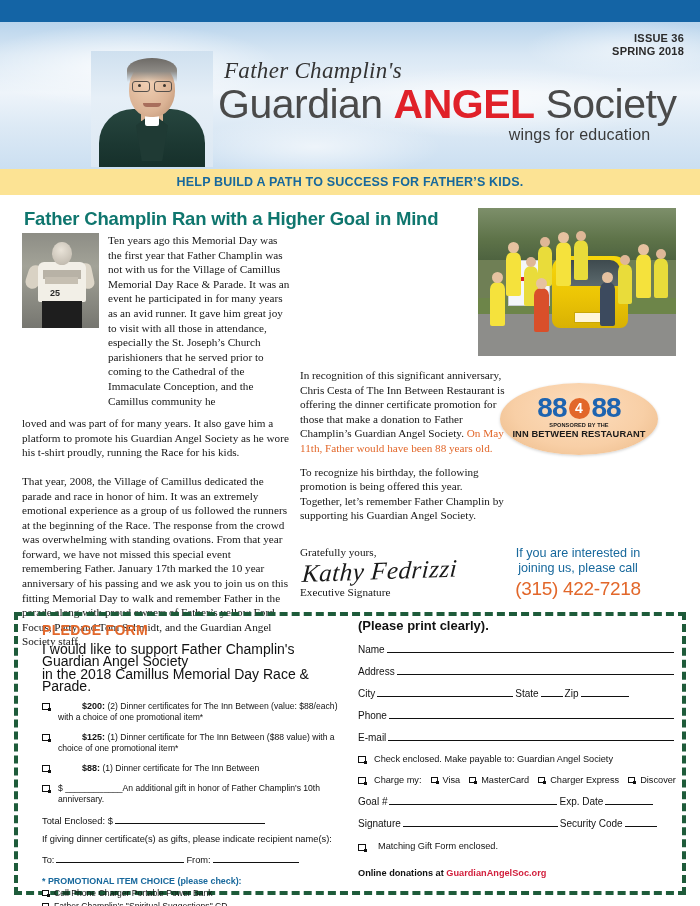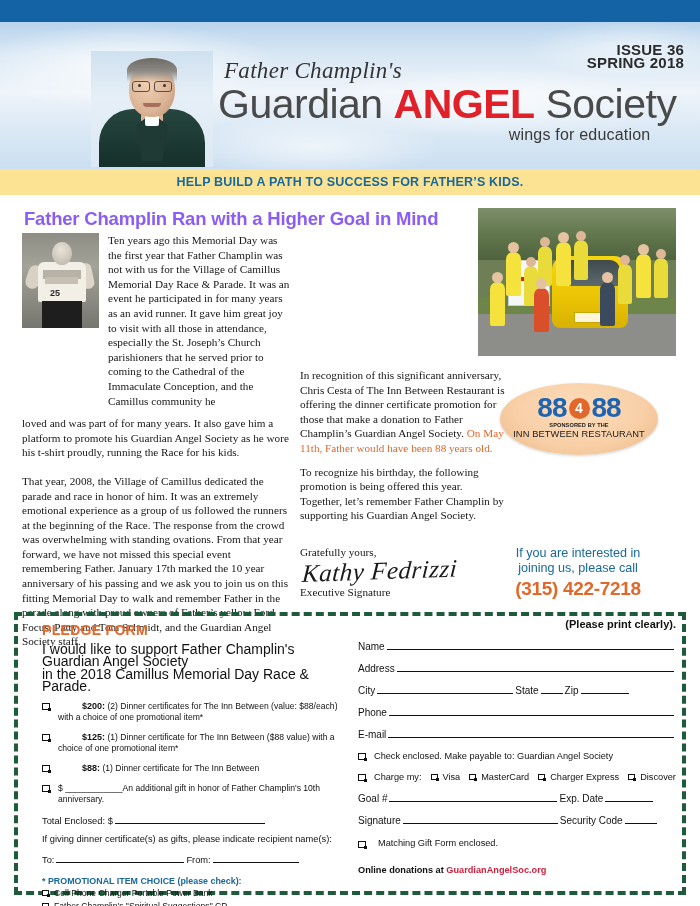--- a/index.html
+++ b/index.html
@@ -23,22 +23,22 @@
   }
   .masthead:before{
     content:""; position:absolute; left:0; top:0; width:700px; height:147px;
     background:
       radial-gradient(ellipse 220px 60px at 18% 30%, rgba(255,255,255,.85), rgba(255,255,255,0) 70%),
       radial-gradient(ellipse 260px 50px at 70% 55%, rgba(255,255,255,.7), rgba(255,255,255,0) 70%),
       radial-gradient(ellipse 180px 45px at 45% 85%, rgba(255,255,255,.6), rgba(255,255,255,0) 70%),
       radial-gradient(ellipse 150px 40px at 90% 18%, rgba(255,255,255,.55), rgba(255,255,255,0) 70%);
   }
   .issue {
-    position:absolute; right:16px; top:21px; text-align:right;
-    font-size:15px; font-weight:700; color:#2b2b2b; letter-spacing:.2px;
+    position:absolute; right:16px; top:10px; text-align:right;
+    font-size:11px; font-weight:700; color:#2b2b2b; letter-spacing:.2px;
     line-height:13px; z-index:4;
   }
   
   .portrait {
     position:absolute; left:91px; top:29px; width:122px; height:116px;
     overflow:hidden; z-index:3;
     background: linear-gradient(180deg,#cfe0ef 0%, #e6eff7 40%, #dce8f3 100%);
   }
   .p-head {
     position:absolute; left:38px; top:10px; width:46px; height:56px;
@@ -101,21 +101,21 @@
     position:absolute; left:0; top:169px; width:700px; height:26px;
     background:#FCE394; display:flex; align-items:center; justify-content:center;
   }
   .banner span {
     font-size:12.5px; font-weight:700; color:#17689C; letter-spacing:.2px;
   }
 
   
   .art-title {
     position:absolute; left:24px; top:208px; width:450px;
-    font-size:18.5px; font-weight:700; color:#8b5cf6; letter-spacing:-.2px;
+    font-size:18.5px; font-weight:700; color:#0f766e; letter-spacing:-.2px;
   }
 
   .runner-photo {
     position:absolute; left:22px; top:233px; width:77px; height:95px;
     background: linear-gradient(180deg,#8d8d85 0%, #a3a398 35%, #767670 100%);
     overflow:hidden;
   }
   .r-head{position:absolute;left:30px;top:9px;width:20px;height:23px;border-radius:50%;
     background:radial-gradient(circle at 45% 35%,#e9e3d8,#b9b2a6);}
   .r-shirt{position:absolute;left:16px;top:29px;width:48px;height:40px;background:#f2efe7;border-radius:6px 6px 2px 2px;}
@@ -185,27 +185,27 @@
     margin-top:10px; font-size:28px; font-weight:700; color:#1E64B0;
     letter-spacing:-1px; line-height:30px;
   }
   .badge-four {
     display:inline-block; width:21px; height:21px; line-height:21px;
     border-radius:50%; background:#E2672A; color:#fff;
     font-size:14px; font-weight:700; vertical-align:4px; margin:0 2px;
     letter-spacing:0;
   }
   .badge-sub1 { font-size:5.6px; font-weight:700; color:#1a1a1a; letter-spacing:.1px; margin-top:-1px;}
-  .badge-sub2 { font-size:9.3px; font-weight:400; color:#1a1a1a; letter-spacing:.1px; margin-top:1px;}
+  .badge-sub2 { font-size:9.3px; font-weight:700; color:#1a1a1a; letter-spacing:.1px; margin-top:1px;}
 
   .callout {
     position:absolute; left:470px; top:546px; width:216px; text-align:center;
   }
   .callout .line { font-size:12.6px; color:#17689C; line-height:15px; }
-  .callout .phone { font-size:19px; font-weight:700; color:#E2672A; margin-top:2px; letter-spacing:-.3px;text-align:center;}
+  .callout .phone { font-size:19px; font-weight:400; color:#E2672A; margin-top:2px; letter-spacing:-.3px;text-align:center;}
 
   
   .form-box {
     position:absolute; left:14px; top:612px; width:672px; height:283px;
     border:4px dashed #1E5B3A;
   }
   .form-left { position:absolute; left:42px; top:622px; width:310px; }
   .form-right{ position:absolute; left:358px; top:618px; width:318px; }
 
   .pledge-title { font-size:14px; font-weight:700; color:#E2672A; letter-spacing:.3px; }
@@ -219,21 +219,21 @@
   .cb:after{ content:""; position:absolute; right:-2px; bottom:-2px; width:3px; height:3px; background:#111;}
   .cb-sm { width:7px; height:6px; margin-right:5px; margin-top:2px; }
   .opt b { font-size:9px;padding-left:24px; }
 
   .total-line { margin-top:9px; font-size:9.3px; color:#111; }
   .gift-line { margin-top:7px; font-size:9.3px; color:#111; line-height:12px; }
   .tofrom { margin-top:9px; font-size:9.3px; color:#111; }
   .promo-head { margin-top:11px; font-size:8.9px; font-weight:700; color:#17689C; }
   .promo-item { margin-top:2.5px; display:flex; font-size:8.6px; color:#111; }
 
-  .print-note { font-size:11px; font-weight:700; color:#111;text-align:right; }
+  .print-note { font-size:13px; font-weight:700; color:#111; }
   .fld { margin-top:11px; font-size:10px; color:#111; display:flex; align-items:baseline; white-space:nowrap; }
   .rule { border-bottom:1px solid #111; flex:1 1 auto; height:9px; margin:0 2px; }
   .rule-fix { border-bottom:1px solid #111; height:9px; display:inline-block; margin:0 2px; }
   .chk-row { margin-top:11px; font-size:9.2px; color:#111; display:flex; align-items:center; }
   .chk-row .cb { margin-top:0; }
   .card-opt { display:flex; align-items:center; margin-left:9px; }
   .matching { margin-top:12px; font-size:9.2px; color:#111; display:flex; align-items:center; }
   .online { margin-top:17px; font-size:9.2px; font-weight:700; color:#111; }
   .online .url { color:#D21F3C; }
 </style>

